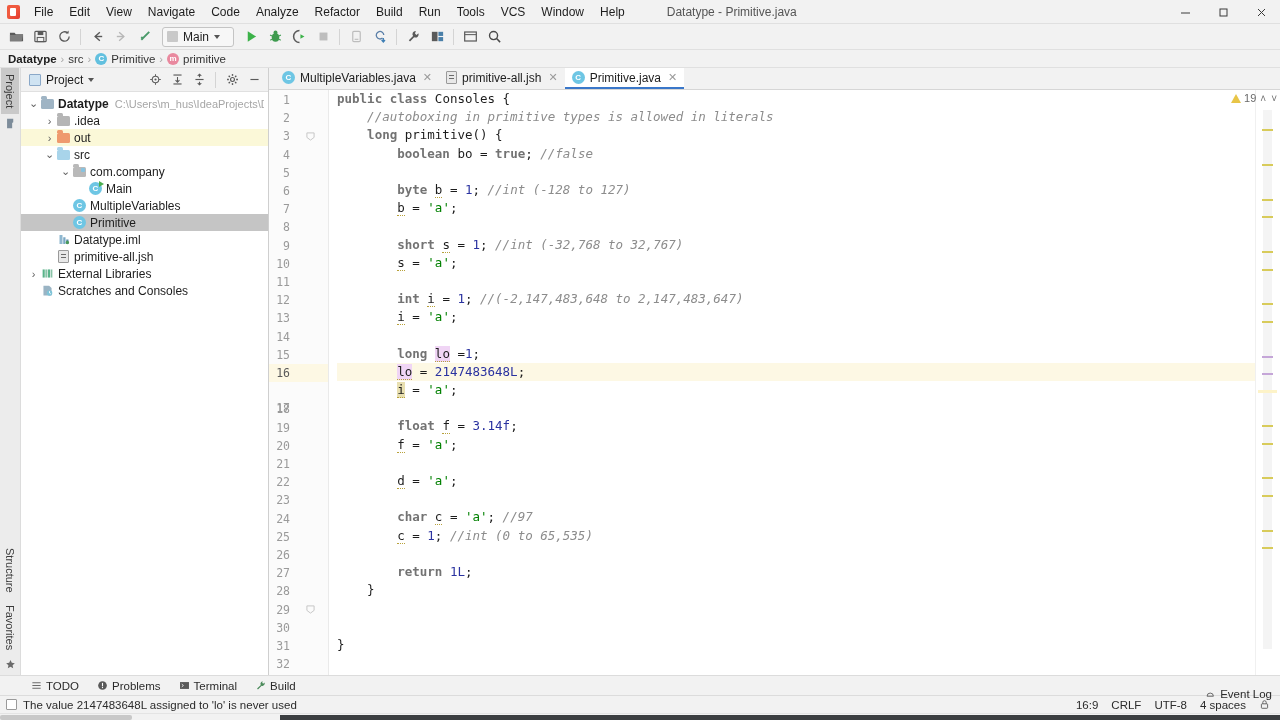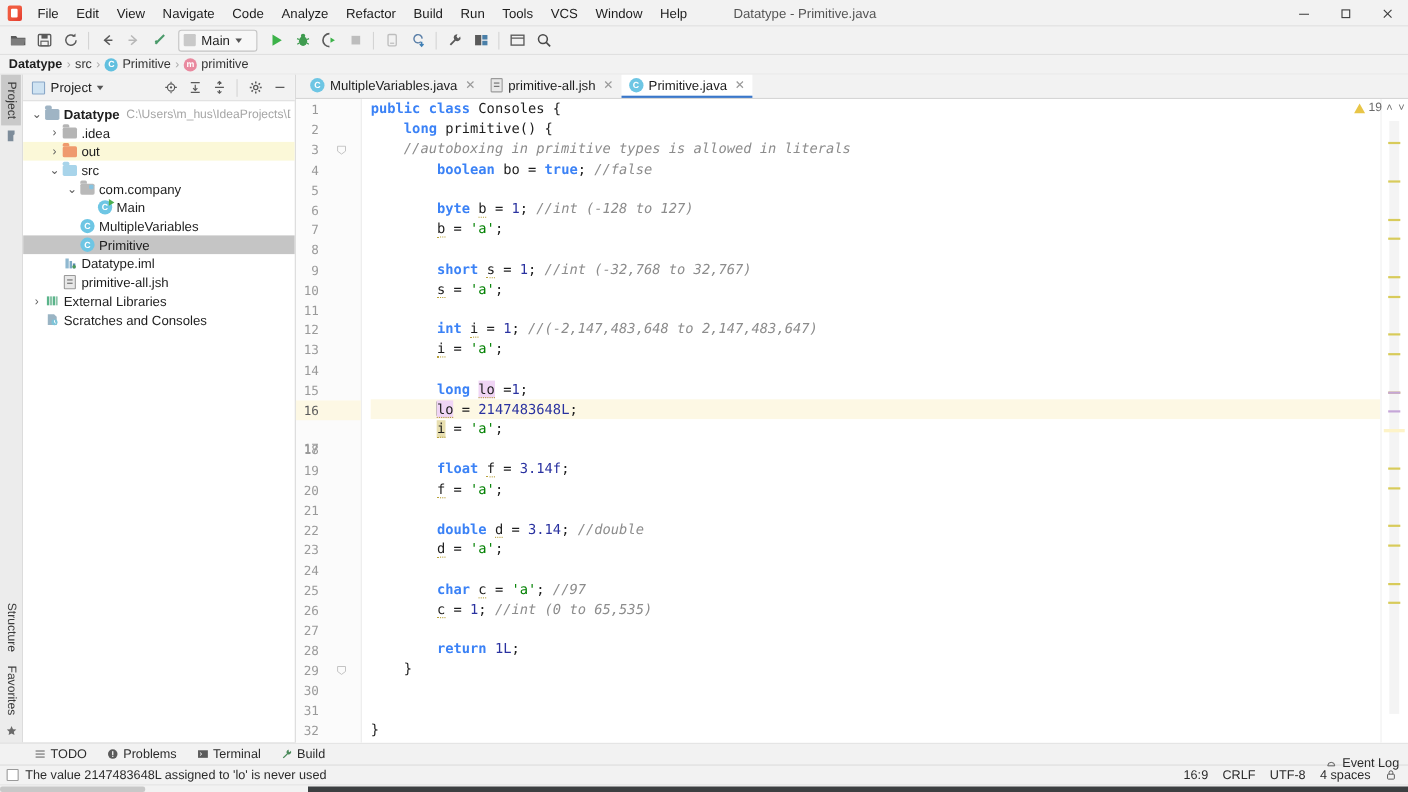--- a/index.html
+++ b/index.html
@@ -131,21 +131,21 @@
   .lnum.cur { color:#5a5a5a; }
   .fold { position:absolute; right:12px; width:11px; height:18.2px;
     display:flex; align-items:center; justify-content:center; color:#b9b9b9; font-size:9px; }
   .code {
     flex:1 1 auto; position:relative; overflow:hidden;
     font-family:"DejaVu Sans Mono", monospace; font-size:12.5px;
     background:#fff; padding-left:8px;
   }
   .cline { height:18.2px; line-height:18.2px; white-space:pre; }
   .cline.cur { background:#fdf8e4; }
-  .kw { color:#3b82f6; font-weight:bold;margin-top:40px; }
+  .kw { color:#737373; font-weight:bold;margin-top:40px; }
   .str { color:#008000; }
   .num { color:#2a32a0; }
   .cmt { color:#8c8c8c; font-style:italic; }
   .id { color:#1d1d1d; }
   .warnu { border-bottom:1px dotted #b8a13a; }
   .hl-pink { background:#f0d5f5; }
   .hl-tan { background:#e8dfb0; }
   .caret { display:inline-block; width:1px; height:13px; background:#111; vertical-align:-2px; margin-right:-1px; }
 
   
@@ -603,41 +603,40 @@
               <svg width="9" height="9" viewBox="0 0 10 10">
                 <path d="M1 1h8v5L5 9 1 6z" fill="none" stroke="#c2c2c2" stroke-width="1"></path>
               </svg>
             </div>
             <div class="lnum" style="top: 528.8px;">30</div>
             <div class="lnum" style="top: 547px;">31</div>
             <div class="lnum" style="top: 565.2px;">32</div>
           </div>
         <div class="code" id="code">
             <div class="cline"><span class="kw">public</span><span class="id"> </span><span class="kw">class</span><span class="id"> Consoles {</span></div>
+            <div class="cline"><span class="id">    </span><span class="cmt">//autoboxing in primitive types is allowed in literals</span></div>
             <div class="cline"><span class="id">    </span><span class="kw">long</span><span class="id"> primitive() {</span></div>
-            <div class="cline"><span class="id">    </span><span class="cmt">//autoboxing in primitive types is allowed in literals</span></div>
             <div class="cline"><span class="id">        </span><span class="kw">boolean</span><span class="id"> </span><span class="id">bo</span><span class="id"> = </span><span class="kw">true</span><span class="id">; </span><span class="cmt">//false</span></div>
             <div class="cline">&nbsp;</div>
             <div class="cline"><span class="id">        </span><span class="kw">byte</span><span class="id"> </span><span class="warnu">b</span><span class="id"> = </span><span class="num">1</span><span class="id">; </span><span class="cmt">//int (-128 to 127)</span></div>
             <div class="cline"><span class="id">        </span><span class="warnu">b</span><span class="id"> = </span><span class="str">'a'</span><span class="id">;</span></div>
             <div class="cline">&nbsp;</div>
             <div class="cline"><span class="id">        </span><span class="kw">short</span><span class="id"> </span><span class="warnu">s</span><span class="id"> = </span><span class="num">1</span><span class="id">; </span><span class="cmt">//int (-32,768 to 32,767)</span></div>
             <div class="cline"><span class="id">        </span><span class="warnu">s</span><span class="id"> = </span><span class="str">'a'</span><span class="id">;</span></div>
             <div class="cline">&nbsp;</div>
             <div class="cline"><span class="id">        </span><span class="kw">int</span><span class="id"> </span><span class="warnu">i</span><span class="id"> = </span><span class="num">1</span><span class="id">; </span><span class="cmt">//(-2,147,483,648 to 2,147,483,647)</span></div>
             <div class="cline"><span class="id">        </span><span class="warnu">i</span><span class="id"> = </span><span class="str">'a'</span><span class="id">;</span></div>
             <div class="cline">&nbsp;</div>
             <div class="cline"><span class="id">        </span><span class="kw">long</span><span class="id"> </span><span class="warnu hl-pink">lo</span><span class="id"> =</span><span class="num">1</span><span class="id">;</span></div>
             <div class="cline cur"><span class="id">        </span><span class="caret"></span><span class="warnu hl-pink">lo</span><span class="id"> = </span><span class="num">2147483648L</span><span class="id">;</span></div>
             <div class="cline"><span class="id">        </span><span class="warnu hl-tan">i</span><span class="id"> = </span><span class="str">'a'</span><span class="id">;</span></div>
             <div class="cline">&nbsp;</div>
             <div class="cline"><span class="id">        </span><span class="kw">float</span><span class="id"> </span><span class="warnu">f</span><span class="id"> = </span><span class="num">3.14f</span><span class="id">;</span></div>
             <div class="cline"><span class="id">        </span><span class="warnu">f</span><span class="id"> = </span><span class="str">'a'</span><span class="id">;</span></div>
             <div class="cline">&nbsp;</div>
-            <div class="cline"><span class="id">        </span><span class="kw">double</span><span class="id"> </span><span class="warnu">d</span><span class="id"> = </span><span class="num">3.14</span><span class="id">; </span><span class="cmt">//double</span></div>
             <div class="cline"><span class="id">        </span><span class="warnu">d</span><span class="id"> = </span><span class="str">'a'</span><span class="id">;</span></div>
             <div class="cline">&nbsp;</div>
             <div class="cline"><span class="id">        </span><span class="kw">char</span><span class="id"> </span><span class="warnu">c</span><span class="id"> = </span><span class="str">'a'</span><span class="id">; </span><span class="cmt">//97</span></div>
             <div class="cline"><span class="id">        </span><span class="warnu">c</span><span class="id"> = </span><span class="num">1</span><span class="id">; </span><span class="cmt">//int (0 to 65,535)</span></div>
             <div class="cline">&nbsp;</div>
             <div class="cline"><span class="id">        </span><span class="kw">return</span><span class="id"> </span><span class="num">1L</span><span class="id">;</span></div>
             <div class="cline"><span class="id">    }</span></div>
             <div class="cline">&nbsp;</div>
             <div class="cline">&nbsp;</div>
             <div class="cline"><span class="id">}</span></div>

